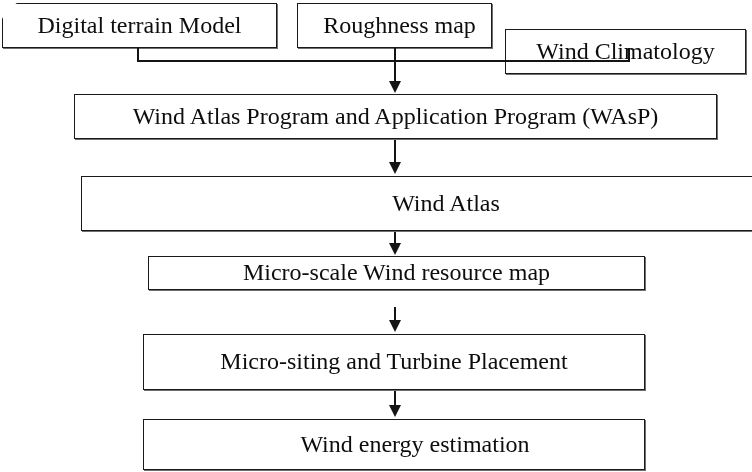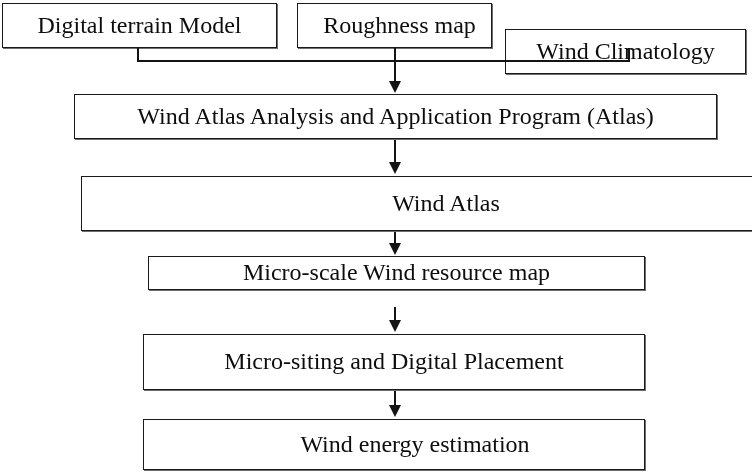--- a/index.html
+++ b/index.html
@@ -8,20 +8,21 @@
     padding: 0;
     background: #ffffff;
   }
   #canvas {
     position: relative;
     width: 752px;
     height: 472px;
     background: #ffffff;
     overflow: hidden;
     font-family: "Liberation Serif", "DejaVu Serif", serif;
+    border-radius: 30px;
   }
   .node {
     position: absolute;
     box-sizing: border-box;
     background: #ffffff;
     border: 1px solid #1a1a1a;
     box-shadow: 1px 1px 0 0 #6e6e6e;
     display: flex;
     align-items: center;
     justify-content: center;
@@ -72,42 +73,42 @@
 
   <div class="vline" style="left:137px; top:48px; height:14px;"></div>
   <div class="vline" style="left:628px; top:48px; height:14px;"></div>
   <div class="hline" style="left:137px; top:60px; width:493px;"></div>
   <div class="vline" style="left:394px; top:48px; height:14px;"></div>
 
   <div class="vline" style="left:394px; top:60px; height:23px;"></div>
   <div class="arrowhead" style="left:389px; top:81px;"></div>
 
   <div class="node" style="left:74px; top:94px; width:643px; height:45px; font-size:24px;">
-    <span>Wind Atlas Analysis and Application Program (Atlas)</span>
+    <span>Wind Atlas Program and Application Program (WAsP)</span>
   </div>
 
   <div class="vline" style="left:394px; top:140px; height:24px;"></div>
   <div class="arrowhead" style="left:389px; top:162px;"></div>
 
   <div class="node" style="left:81px; top:176px; width:730px; height:55px; font-size:24px;">
     <span>Wind Atlas</span>
   </div>
 
   <div class="vline" style="left:394px; top:232px; height:20px;"></div>
   <div class="arrowhead" style="left:389px; top:243px;"></div>
 
   <div class="node" style="left:148px; top:256px; width:497px; height:34px; font-size:24px;">
     <span>Micro-scale Wind resource map</span>
   </div>
 
   <div class="vline" style="left:394px; top:307px; height:16px;"></div>
   <div class="arrowhead" style="left:389px; top:320px;"></div>
 
   <div class="node" style="left:143px; top:334px; width:502px; height:56px; font-size:24px;">
-    <span>Micro-siting and Digital Placement</span>
+    <span>Micro-siting and Turbine Placement</span>
   </div>
 
   <div class="vline" style="left:394px; top:391px; height:20px;"></div>
   <div class="arrowhead" style="left:389px; top:405px;"></div>
 
   <div class="node" style="left:143px; top:419px; width:502px; height:51px; font-size:24px;padding-left:42px;">
     <span>Wind energy estimation</span>
   </div>
 
 </div>

